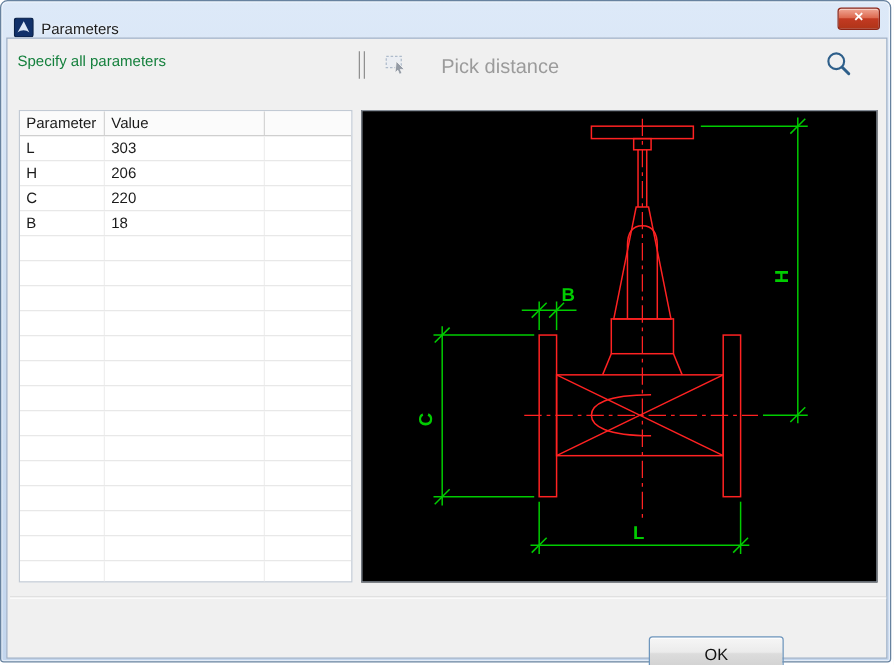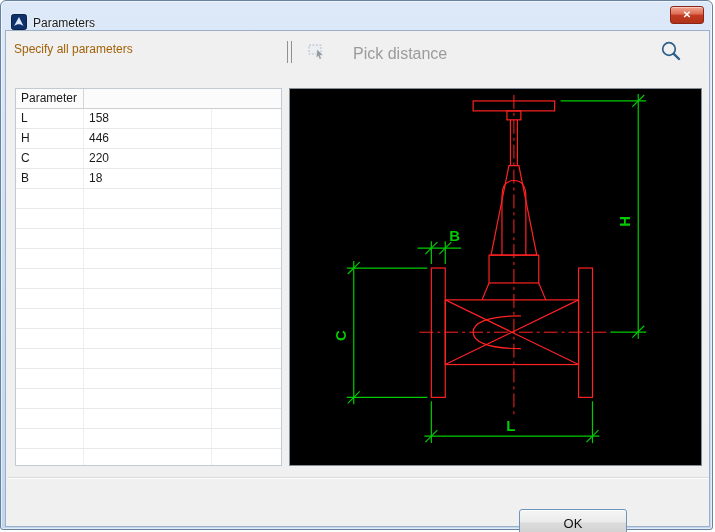--- a/index.html
+++ b/index.html
@@ -38,21 +38,21 @@
     color:#fff;font-size:10px;font-weight:bold;line-height:16px;text-align:center;
     padding:0;cursor:default;
     box-shadow:inset 0 1px 0 rgba(255,255,255,.45);
     font-family:"Liberation Sans",sans-serif;
   }
   .content{
     position:absolute;left:4px;top:29px;width:705px;height:497px;
     background:#f0f0f0;border:1px solid #9db0c9;
   }
   .instruction{
-    position:absolute;left:8px;top:11px;font-size:12px;color:#a16207;
+    position:absolute;left:8px;top:11px;font-size:12px;color:#15803d;
   }
   .tb-separator{
     position:absolute;left:281px;top:10px;height:22px;width:5px;
     border-left:1px solid #909090;border-right:1px solid #909090;
   }
   .tool-btn{
     position:absolute;left:299px;top:9px;width:24px;height:24px;
     border:none;background:transparent;padding:1px;cursor:default;
   }
   .tool-btn svg{opacity:.55;}
@@ -134,31 +134,32 @@
         <svg width="22" height="22" viewBox="0 0 22 22">
           <circle cx="9" cy="9" r="6.3" fill="none" stroke="#2e5f8a" stroke-width="1.7"></circle>
           <line x1="13.8" y1="13.8" x2="19" y2="19" stroke="#2e5f8a" stroke-width="2.4" stroke-linecap="round"></line>
         </svg>
       </span>
     </button>
 
     <div class="param-table">
       <div class="t-header">
         <div class="cell c1">Parameter</div>
+        <div class="cell c2">Value</div>
         <div class="cell c3"></div>
       </div>
       <div id="table-body">
           <div class="t-row">
             <div class="cell c1">L</div>
-            <div class="cell c2">158</div>
+            <div class="cell c2">303</div>
             <div class="cell c3"></div>
           </div>
           <div class="t-row">
             <div class="cell c1">H</div>
-            <div class="cell c2">446</div>
+            <div class="cell c2">206</div>
             <div class="cell c3"></div>
           </div>
           <div class="t-row">
             <div class="cell c1">C</div>
             <div class="cell c2">220</div>
             <div class="cell c3"></div>
           </div>
           <div class="t-row">
             <div class="cell c1">B</div>
             <div class="cell c2">18</div>

